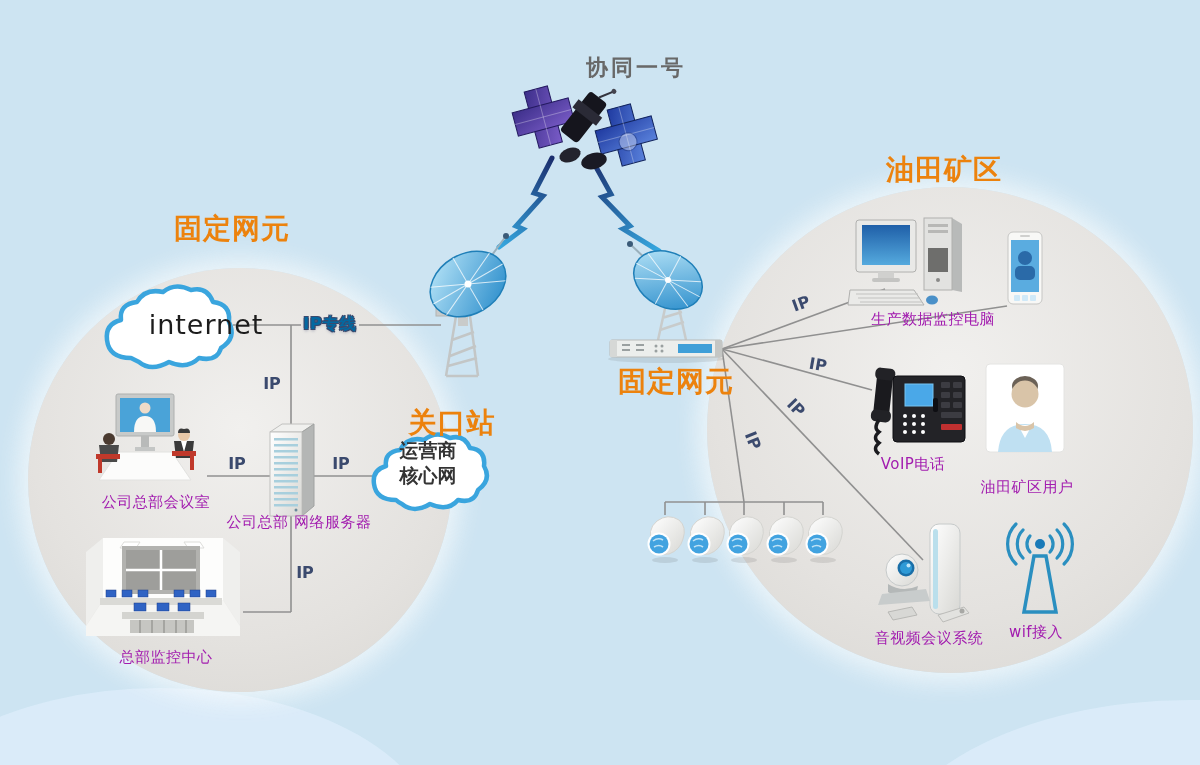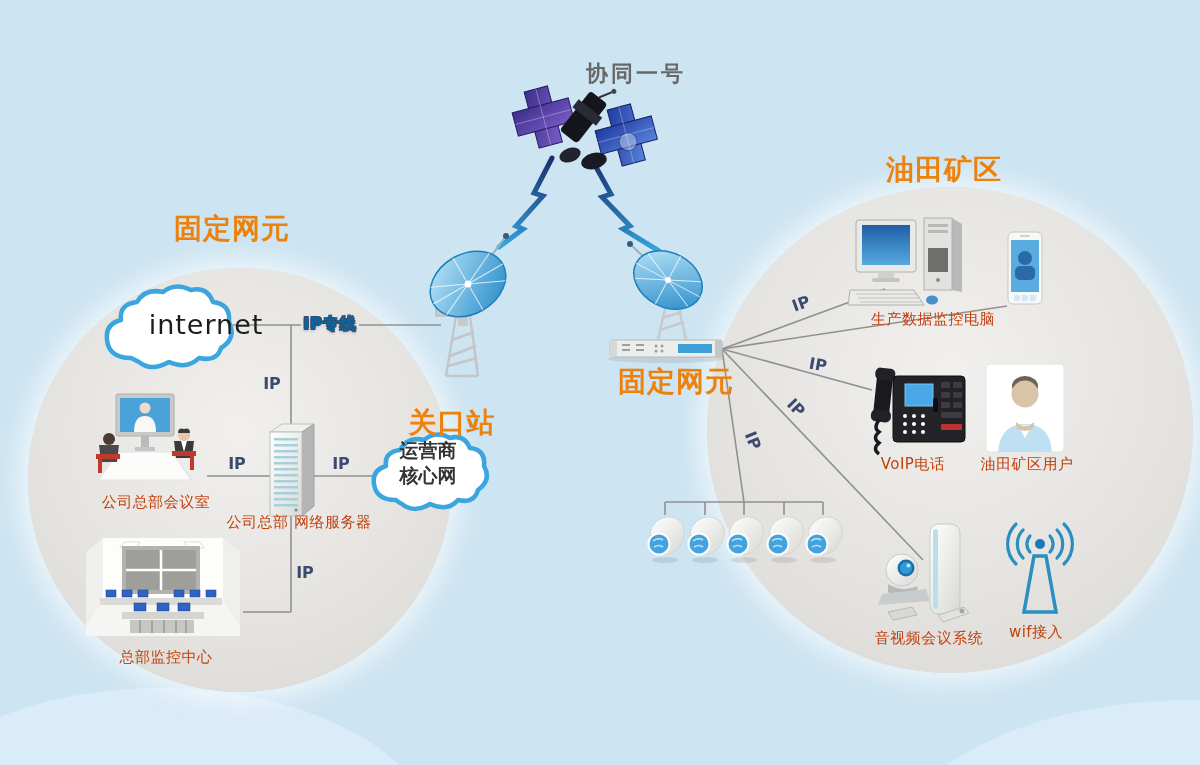--- a/index.html
+++ b/index.html
@@ -6,21 +6,21 @@
   body{font-family:"DejaVu Sans","Liberation Sans",sans-serif;}
   #stage{position:relative;width:1200px;height:765px;background:#cde4f2;overflow:hidden;}
   .abs{position:absolute;}
   .wave{position:absolute;border-radius:50%;background:#ddeefb;opacity:.75;}
   .zone{position:absolute;border-radius:50%;
         background:radial-gradient(circle at 50% 38%,#f1f0ee 0%,#e4e2df 62%,#d9d7d3 100%);
         box-shadow:0 0 24px 10px rgba(252,253,254,.65);}
   .lbl{position:absolute;white-space:nowrap;transform:translateX(-50%);}
   .title-orange{color:#ec820d;font-size:28px;font-weight:bold;letter-spacing:1px;}
   .title-sat{color:#686868;font-size:22px;font-weight:bold;letter-spacing:3px;}
-  .dev{color:#c2410c;font-size:15px;letter-spacing:.5px;}
+  .dev{color:#a21caf;font-size:15px;letter-spacing:.5px;}
   .ip{color:#3b4a6e;font-size:16px;font-weight:bold;}
   .ip-leased{color:#0369a1;font-size:16px;font-weight:bold;letter-spacing:1px;
      text-shadow:-1px -1px 0 #3b4a6e,1px -1px 0 #3b4a6e,-1px 1px 0 #3b4a6e,1px 1px 0 #3b4a6e,0 2px 3px rgba(40,50,90,.35);}
   .inet{color:#1c1c1c;font-size:27px;letter-spacing:1px;}
   .coretxt{color:#333;font-size:19px;font-weight:bold;line-height:1.3;text-align:center;}
   svg{display:block;overflow:visible;}
 </style>
 </head>
 <body>
 
@@ -337,21 +337,21 @@
   <div class="lbl dev" style="left:913px;top:455px;">VoIP电话</div>
 
   <svg class="abs" style="left:986px;top:364px;" width="82" height="92">
     <rect x="0" y="0" width="78" height="88" rx="4" fill="#ffffff" stroke="#e4e4e2"></rect>
     <ellipse cx="39" cy="22" rx="13" ry="10" fill="#6b6156"></ellipse>
     <circle cx="39" cy="30" r="13.5" fill="#d9c4a8"></circle>
     <path d="M12,88 Q14,60 39,60 Q64,60 66,88 Z" fill="#bfe0f2"></path>
     <polygon points="32,61 46,61 39,74" fill="#ffffff"></polygon>
     <path d="M30,58 Q39,66 48,58 L48,64 Q39,70 30,64 Z" fill="#d9c4a8"></path>
   </svg>
-  <div class="lbl dev" style="left:1027px;top:455px;">油田矿区用户</div>
+  <div class="lbl dev" style="left:1027px;top:478px;">油田矿区用户</div>
 
   <svg class="abs" style="left:642px;top:512px;" width="46" height="52">
     <ellipse cx="23" cy="48" rx="13" ry="3" fill="rgba(90,90,90,.15)"></ellipse>
     <path d="M11,33 Q4,18 15,9 Q26,1 37,8 Q45,15 41,27 Q38,38 27,42 Q16,44 11,33 Z" fill="url(#whiteg)" stroke="#d4d4d0"></path>
     <circle cx="17" cy="32" r="11.5" fill="#ffffff"></circle>
     <circle cx="17" cy="32" r="9.5" fill="#42a3e0"></circle>
     <g stroke="#cfeaf8" stroke-width="1.6" fill="none" opacity=".9">
       <path d="M11,29 q5,-4 10,-1"></path>
         <path d="M12,35 q5,-3 9,0"></path>
     </g>
@@ -419,21 +419,21 @@
       <path d="M32,14 a12,12 0 0 0 0,16"></path>
       <path d="M25,8 a20,20 0 0 0 0,28"></path>
       <path d="M18,2 a28,28 0 0 0 0,40"></path>
       <path d="M52,14 a12,12 0 0 1 0,16"></path>
       <path d="M59,8 a20,20 0 0 1 0,28"></path>
       <path d="M66,2 a28,28 0 0 1 0,40"></path>
     </g>
   </svg>
   <div class="lbl dev" style="left:1036px;top:623px;text-align:center;">wif接入</div>
 
-  <div class="lbl title-sat" style="left:636px;top:59px;">协同一号</div>
+  <div class="lbl title-sat" style="left:636px;top:53px;">协同一号</div>
   <div class="lbl title-orange" style="left:232px;top:210px;">固定网元</div>
   <div class="lbl title-orange" style="left:944px;top:151px;">油田矿区</div>
   <div class="lbl title-orange" style="left:452px;top:362px;margin-top:42px;">关口站</div>
   <div class="lbl title-orange" style="left:676px;top:363px;">固定网元</div>
 
   <div class="lbl ip-leased" style="left:330px;top:314px;">IP专线</div>
   <div class="lbl ip" style="left:272px;top:374px;">IP</div>
   <div class="lbl ip" style="left:237px;top:454px;">IP</div>
   <div class="lbl ip" style="left:341px;top:454px;">IP</div>
   <div class="lbl ip" style="left:305px;top:563px;">IP</div>

